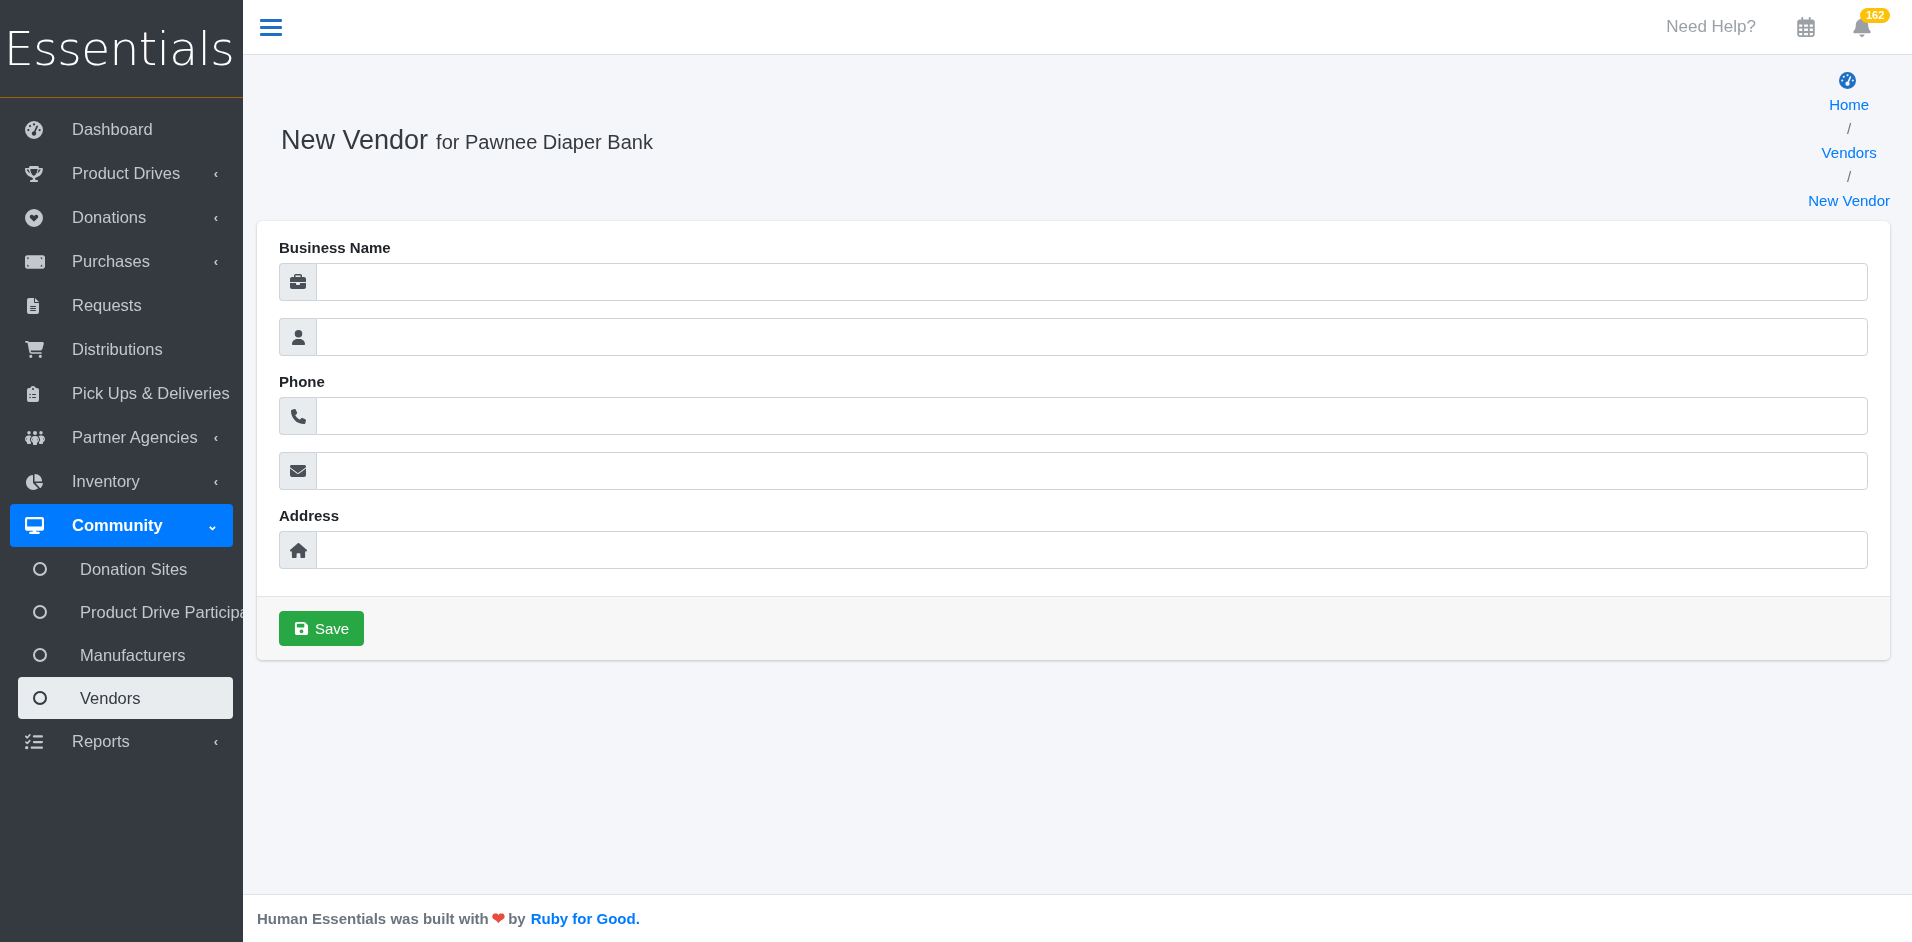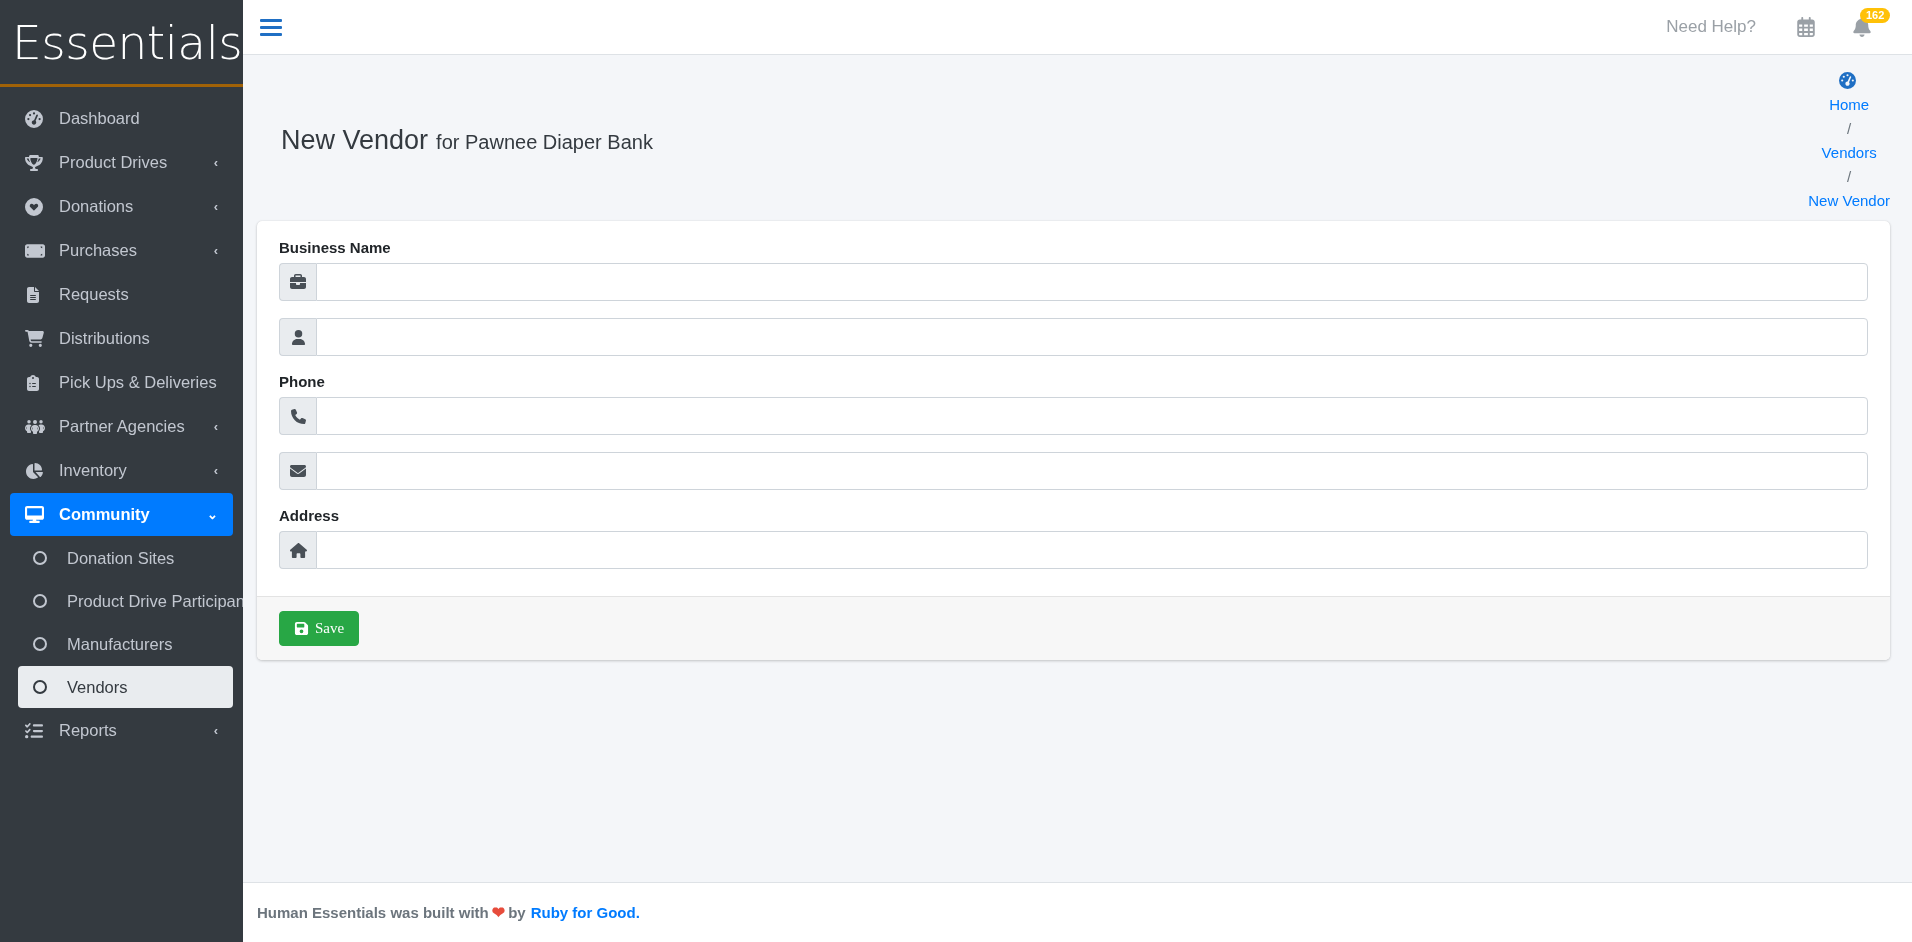--- a/index.html
+++ b/index.html
@@ -12,43 +12,43 @@
   .app { display: flex; width: 1912px; height: 942px; position: relative; }
 
   
   .sidebar {
     width: 243px; min-width: 243px; height: 942px;
     background: #343a40;
     display: flex; flex-direction: column;
     overflow: hidden;
   }
   .brand {
-    height: 87px; display: flex; align-items: center;
-    padding-left: 12px;
-    border-bottom: 3px solid #a16207;
+    height: 98px; display: flex; align-items: center;
+    padding-left: 4px;
+    border-bottom: 1px solid #a16207;
   }
   .brand-text {
     color: #fff; font-size: 47px; font-weight: 300;
     letter-spacing: -0.5px; line-height: 1;
     font-family: "DejaVu Sans", sans-serif;
   }
   .nav { padding: 10px 10px 0 10px; flex: 1; overflow: hidden; }
   .nav-item {
     display: flex; align-items: center;
     height: 43px; padding: 0 15px;
     border-radius: 4px; margin-bottom: 1px;
     color: #c2c7d0; font-size: 16.5px;
     cursor: pointer; position: relative;
   }
   .nav-item .ic {
     width: 26px; min-width: 26px; display: inline-flex;
     align-items: center; justify-content: flex-start;
     margin-right: 8px; color: #c2c7d0;
   }
-  .nav-item .lbl { flex: 1; white-space: nowrap; }
+  .nav-item .lbl { flex: 1; white-space: nowrap; margin-left: 13px; }
   .nav-item .arrow {
     font-size: 13px; color: #c2c7d0; font-weight: bold;
     margin-left: auto;
   }
   .nav-item.active-blue {
     background: #007bff; color: #fff; font-weight: bold;
   }
   .nav-item.active-blue .ic, .nav-item.active-blue .arrow { color: #fff; }
   .nav-item.active-light {
     background: #e9ecef; color: #343a40;
@@ -137,26 +137,26 @@
   .card-footer {
     background: #f7f7f7;
     border-top: 1px solid #e3e3e3;
     padding: 14px 22px;
   }
   .btn-save {
     background: #28a745; border: 1px solid #28a745;
     color: #fff; font-size: 15px; font-weight: normal;
     padding: 8px 14px; border-radius: 4px;
     display: inline-flex; align-items: center; gap: 6px;
-    cursor: pointer; font-family: Liberation Serif, serif;
+    cursor: pointer; font-family: Liberation Sans, sans-serif;
   }
 
   
   .footer {
-    height: 60px; background: #fff;
+    height: 48px; background: #fff;
     border-top: 1px solid #dee2e6;
     display: flex; align-items: center;
     padding: 0 22px 0 14px;
     font-size: 15px; color: #6c757d; font-weight: bold;
     position: absolute; bottom: 0; left: 0; right: 0;
   }
   .footer .heart { color: #e74c3c; margin: 0 3px; font-size: 16px; }
   .footer a { color: #007bff; text-decoration: none; cursor: pointer; }
   svg { display: block; }
 </style>

